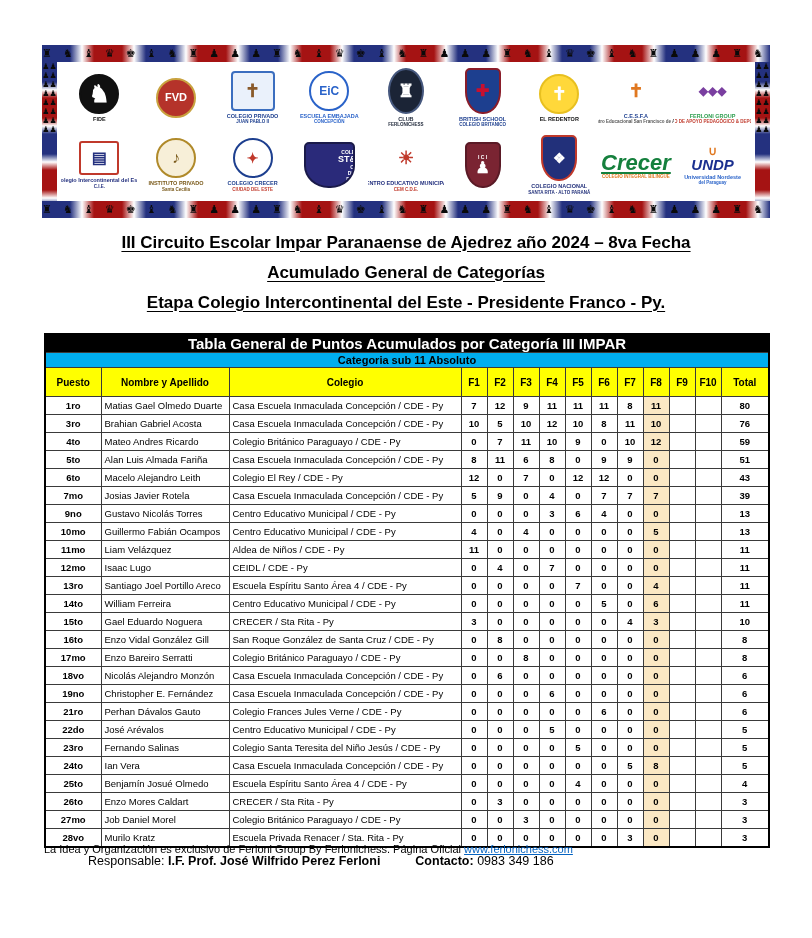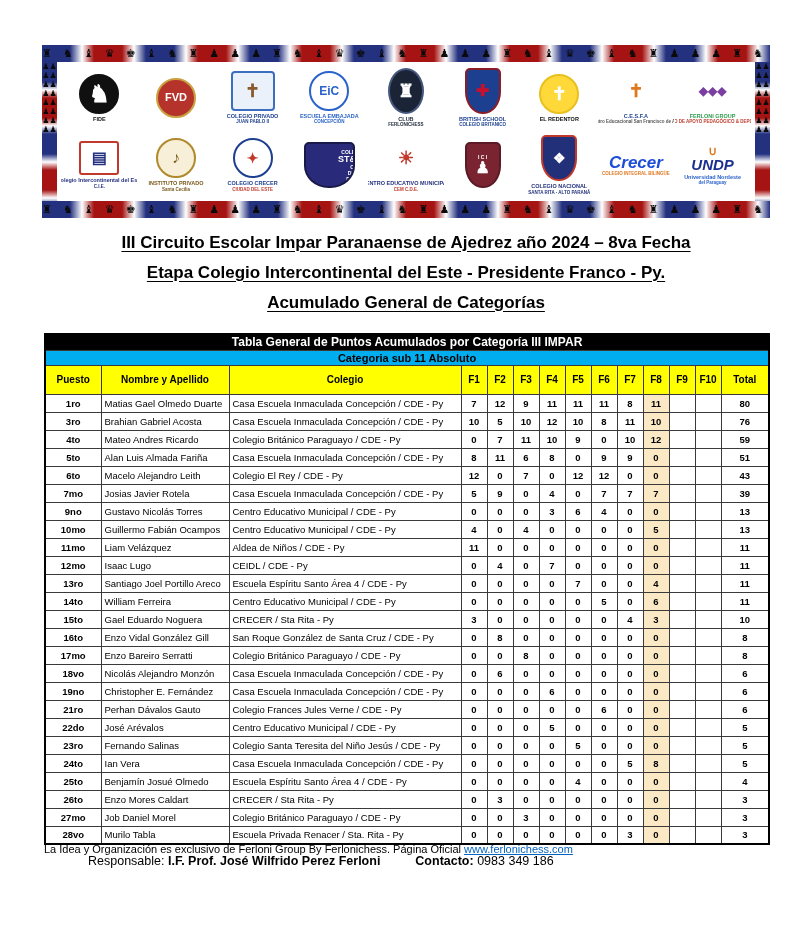--- a/index.html
+++ b/index.html
@@ -63,21 +63,21 @@
   table.results {
     position:absolute; left:44px; top:333px;
     width:724px; border-collapse:collapse; table-layout:fixed;
     border:2px solid #000;
   }
   table.results th, table.results td {
     border:1px solid #3a3a3a;
     overflow:hidden; white-space:nowrap;
   }
   tr.t-title th {
-    background:#000; color:#fff; font-size:12px; font-weight:bold; height:16px;
+    background:#000; color:#fff; font-size:15px; font-weight:bold; height:16px;
   }
   tr.t-cat th {
     background:#00AEEF; color:#000; font-size:11px; font-weight:bold; height:15px;margin-top:28px;
   }
   tr.t-cols th {
     background:#FFFF00; color:#000; font-size:10px; font-weight:bold; height:29px;
   }
   tr.t-row { height:18px; }
   tr.t-row td { font-size:9.5px; line-height:13px; }
   td.c-puesto { text-align:center; font-weight:bold; }
@@ -207,40 +207,40 @@
             </div>
           </div>
           <div class="logo">
             <div class="logo-shape shield" style="background: rgb(34, 48, 122); border: 2px solid rgb(192, 57, 43);">
               <span class="logo-glyph" style="color: rgb(255, 255, 255); font-size: 14px;">❖</span>
             </div>
             <span class="logo-caption" style="color: rgb(34, 48, 122);">COLEGIO NACIONAL</span>
             <span class="logo-sub" style="color: rgb(34, 48, 122);">SANTA RITA · ALTO PARANÁ</span>
           </div>
           <div class="logo">
-            <div class="logo-main-text" style="color: #1d4ed8; font-size: 17px;">Crecer</div>
+            <div class="logo-main-text" style="color: #15803d; font-size: 22px; text-decoration: underline;">Crecer</div>
             <span class="logo-sub" style="color: rgb(224, 120, 32);">COLEGIO INTEGRAL BILINGÜE</span>
           </div>
           <div class="logo">
             <div class="logo-glyph" style="color: rgb(224, 120, 32); font-size: 12px;">∪</div>
             <div class="logo-main-text" style="color: rgb(26, 47, 143); font-size: 15px;">UNDP</div>
             <span class="logo-caption" style="color: rgb(42, 99, 201);">Universidad Nordeste</span>
             <span class="logo-sub" style="color: rgb(42, 99, 201);">del Paraguay</span>
           </div>
         </div>
     </div>
     <div class="banner-side" id="strip-right">♟♟♟♟♟♟♟♟♟♟♟♟♟♟♟♟</div>
   </div>
   <div class="banner-strip" id="strip-bottom">♜ ♞ ♝ ♛ ♚ ♝ ♞ ♜ ♟ ♟ ♟  ♜ ♞ ♝ ♛ ♚ ♝ ♞ ♜ ♟ ♟ ♟  ♜ ♞ ♝ ♛ ♚ ♝ ♞ ♜ ♟ ♟ ♟  ♜ ♞ ♝ ♛ ♚ ♝ ♞ ♜ ♟ ♟ ♟  ♜ ♞ ♝ ♛ ♚ ♝ ♞ ♜ ♟ ♟ ♟  ♜ ♞ ♝ ♛ ♚ ♝ ♞ ♜ ♟ ♟ ♟  ♜ ♞ ♝ ♛ ♚ ♝ ♞ ♜ ♟ ♟ ♟  ♜ ♞ ♝ ♛ ♚ ♝ ♞ ♜ ♟ ♟ ♟  ♜ ♞ ♝ ♛ ♚ ♝ ♞ ♜ ♟ ♟ ♟  ♜ ♞ ♝ ♛ ♚ ♝ ♞ ♜ ♟ ♟ ♟  ♜ ♞ ♝ ♛ ♚ ♝ ♞ ♜ ♟ ♟ ♟  ♜ ♞ ♝ ♛ ♚ ♝ ♞ ♜ ♟ ♟ ♟  ♜ ♞ ♝ ♛ ♚ ♝ ♞ ♜ ♟ ♟ ♟  ♜ ♞ ♝ ♛ ♚ ♝ ♞ ♜ ♟ ♟ ♟  </div>
 </div>
 
 <div class="titles">
   <div class="title-line">III Circuito Escolar Impar Paranaense de Ajedrez año 2024 – 8va Fecha</div>
+  <div class="title-line">Acumulado General de Categorías</div>
   <div class="title-line">Etapa Colegio Intercontinental del Este - Presidente Franco -  Py.</div>
-  <div class="title-line">Acumulado General de Categorías</div>
 </div>
 
 <table class="results">
   <colgroup>
     <col class="w-puesto">
       <col class="w-nombre">
       <col class="w-colegio">
     <col class="w-f">
       <col class="w-f">
       <col class="w-f">
@@ -657,21 +657,21 @@
         <td class="c-f">0</td>
         <td class="c-f">0</td>
         <td class="c-f">0</td>
         <td class="c-f hl">0</td>
         <td class="c-f"></td>
         <td class="c-f"></td>
         <td class="c-total">3</td>
       </tr>
       <tr class="t-row">
         <td class="c-puesto">28vo</td>
-        <td class="c-nombre">Murilo Tabla</td>
+        <td class="c-nombre">Murilo Kratz</td>
         <td class="c-colegio">Escuela Privada Renacer / Sta. Rita - Py</td>
         <td class="c-f">0</td>
         <td class="c-f">0</td>
         <td class="c-f">0</td>
         <td class="c-f">0</td>
         <td class="c-f">0</td>
         <td class="c-f">0</td>
         <td class="c-f">3</td>
         <td class="c-f hl">0</td>
         <td class="c-f"></td>

